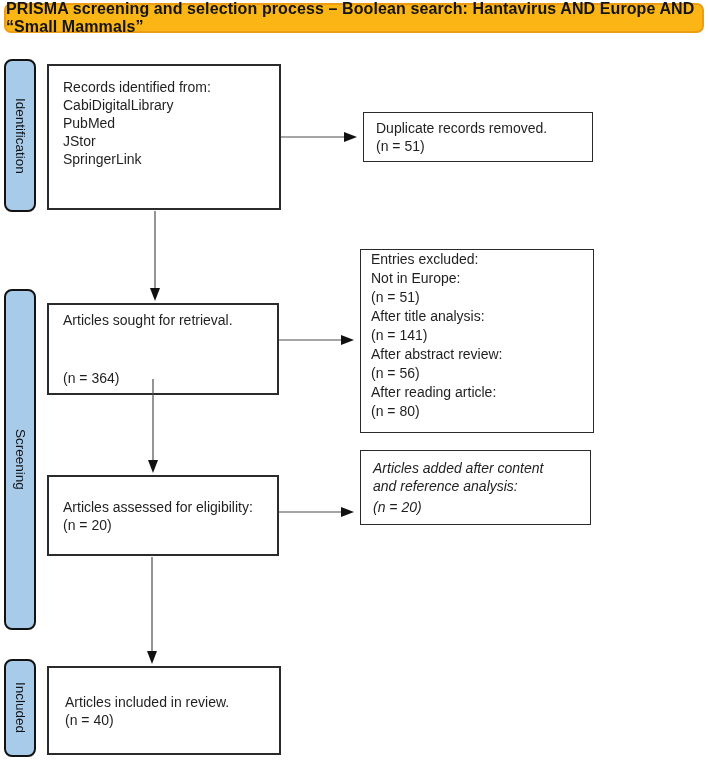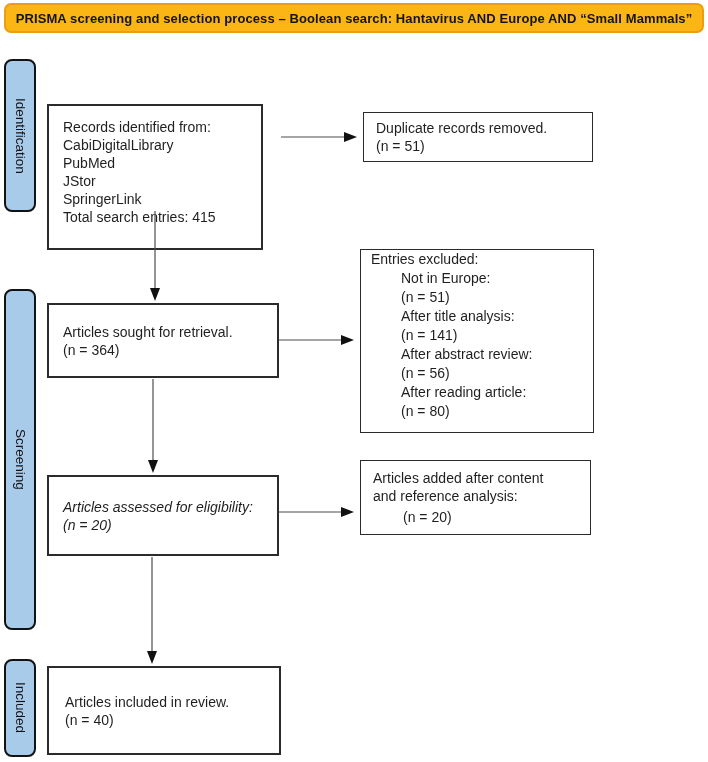--- a/index.html
+++ b/index.html
@@ -17,21 +17,21 @@
   .banner {
     position: absolute;
     left: 4px; top: 3px;
     width: 700px; height: 30px;
     box-sizing: border-box;
     background: #FBB615;
     border: 2px solid #EC9D12;
     border-radius: 7px;
     display: flex; align-items: center; justify-content: center;
     font-weight: bold;
-    font-size: 13px;
+    font-size: 16px;
     color: #141414;
     letter-spacing: 0.1px;
   }
 
   
   .stage {
     position: absolute;
     left: 4px;
     width: 32px;
     box-sizing: border-box;
@@ -58,29 +58,29 @@
     background: #ffffff;
     border: 2px solid #2b2b2b;
     font-size: 14px;
     line-height: 18px;
     color: #1f1f1f;
     padding: 12px 14px;
   }
   .fbox.center { display: flex; flex-direction: column; justify-content: center; }
   .thin { border-width: 1.5px; }
 
-  #box-records    { left: 47px;  top: 64px;  width: 216px; height: 146px; margin-top: 40px; }
+  #box-records    { left: 47px;  top: 64px;  width: 234px; height: 146px; }
   #box-duplicates { left: 363px; top: 112px; width: 230px; height: 50px;  padding: 6px 12px; }
-  #box-sought     { left: 47px;  top: 303px; width: 232px; height: 75px;  padding: 6px 14px; }
+  #box-sought     { left: 47px;  top: 303px; width: 232px; height: 92px;  padding: 6px 14px; justify-content: space-between; }
   #box-excluded   { left: 360px; top: 249px; width: 234px; height: 184px; padding: 0 10px; line-height: 19px; }
-  #box-assessed   { left: 47px;  top: 475px; width: 232px; height: 81px;  padding: 6px 14px; font-style: italic; }
-  #box-added      { left: 360px; top: 460px; width: 231px; height: 75px;  padding: 8px 12px; }
+  #box-assessed   { left: 47px;  top: 475px; width: 232px; height: 81px;  padding: 6px 14px; }
+  #box-added      { left: 360px; top: 450px; width: 231px; height: 75px;  padding: 8px 12px; font-style: italic; }
   #box-included   { left: 47px;  top: 666px; width: 234px; height: 89px;  padding: 6px 16px; }
 
-  .indent { margin-left: 30px; }
+  .indent { }
   .gap-top { margin-top: 3px; }
 
   
   #arrows {
     position: absolute;
     left: 0; top: 0;
     width: 708px; height: 762px;
     pointer-events: none;
   }
   #arrows line { stroke: #4d4d4d; stroke-width: 1.2; }
@@ -104,21 +104,20 @@
   <div class="stage" id="stage-included">
     <span class="vlabel">Included</span>
   </div>
 
   <div class="fbox" id="box-records">
     <div>Records identified from:</div>
     <div>CabiDigitalLibrary</div>
     <div>PubMed</div>
     <div>JStor</div>
     <div>SpringerLink</div>
-    <div>Total search entries: 415</div>
   </div>
 
   <div class="fbox thin center" id="box-duplicates">
     <div>Duplicate records removed.</div>
     <div>(n = 51)</div>
   </div>
 
   <div class="fbox center" id="box-sought">
     <div>Articles sought for retrieval.</div>
     <div>(n = 364)</div>

